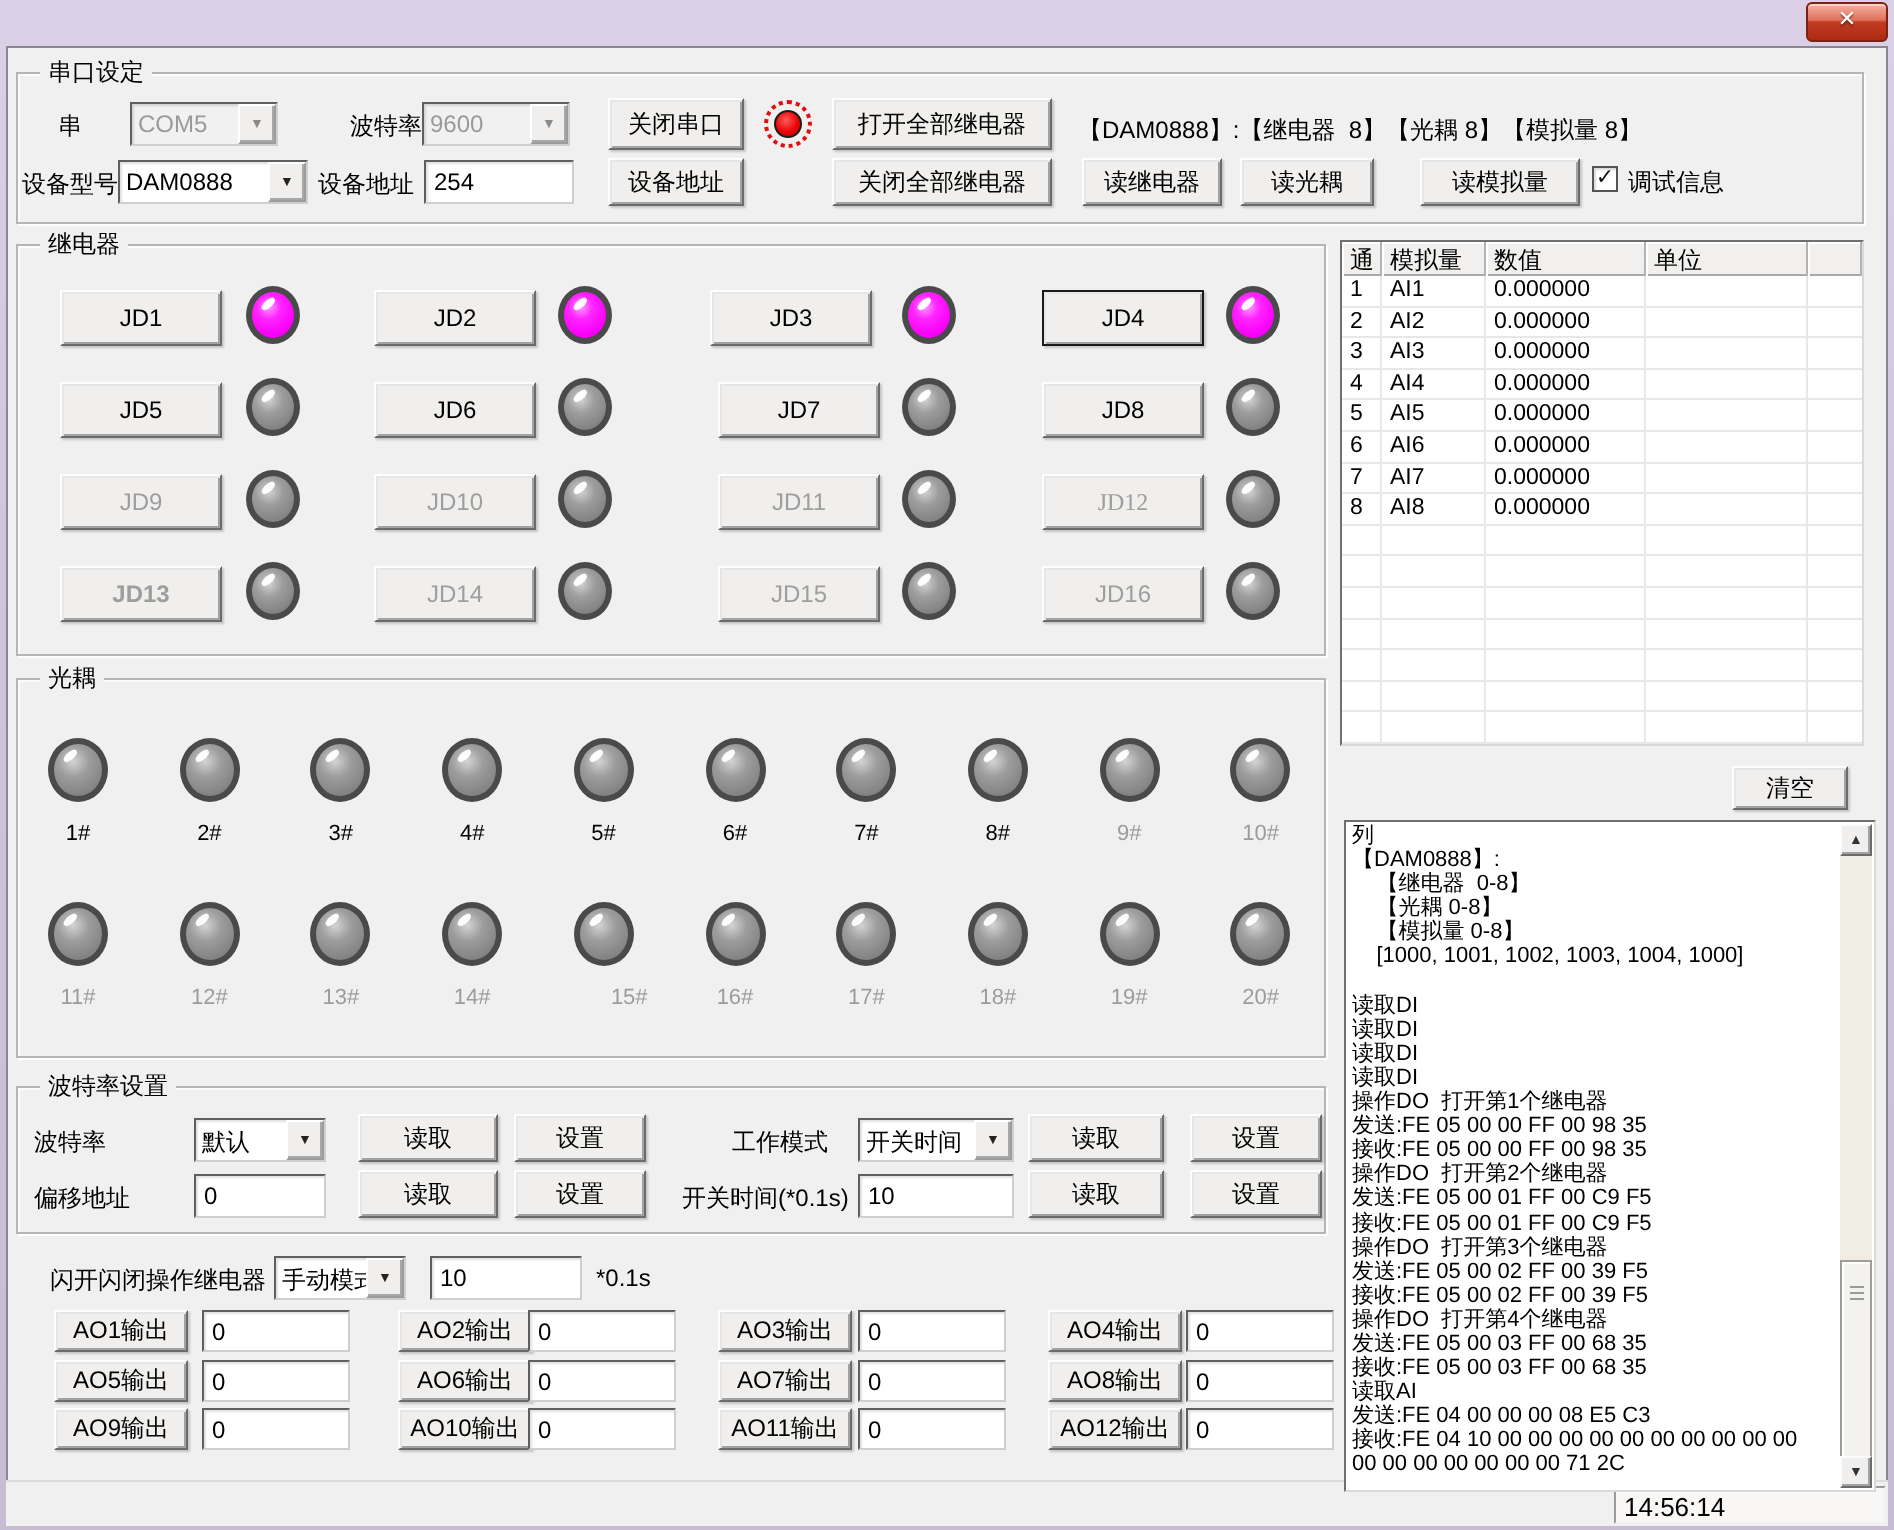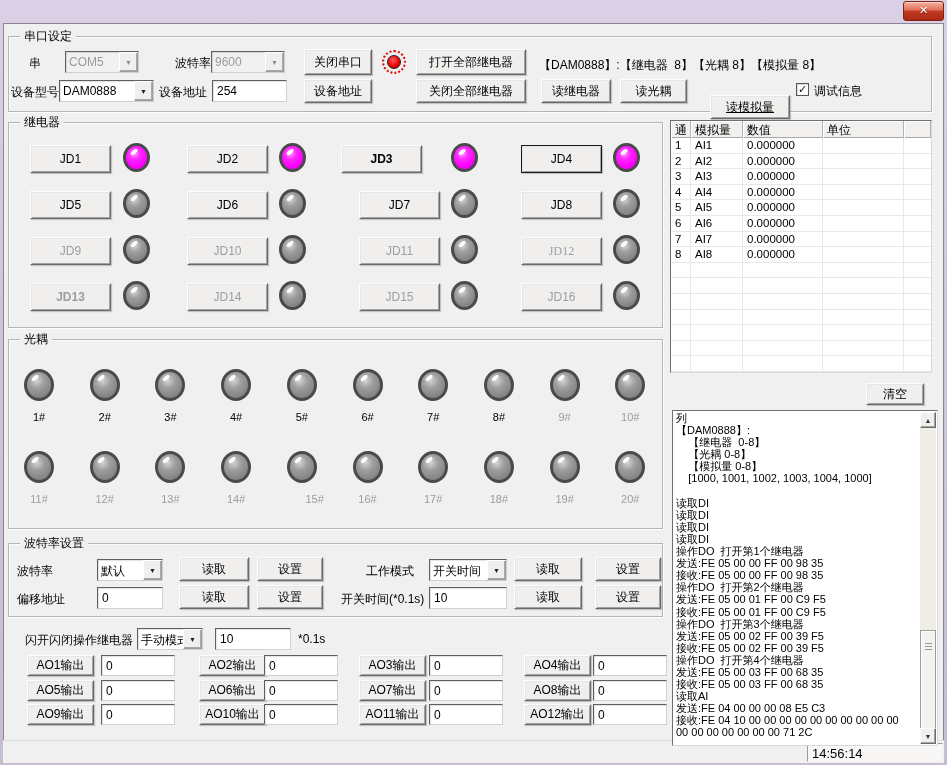--- a/index.html
+++ b/index.html
@@ -126,32 +126,32 @@
     <div class="combo" style="left:50px;top:43px;width:95px;">
       <span class="val">DAM0888</span>
       <span class="cbtn">▼</span>
     </div>
     <span class="lbl" style="left:150px;top:47px;">设备地址</span>
     <input class="inp" style="left: 203px; top: 43px; width: 75px;" value="254">
     <div class="btn" style="left:295px;top:42px;width:68px;height:24px;">设备地址</div>
     <div class="btn" style="left:407px;top:42px;width:110px;height:24px;">关闭全部继电器</div>
     <div class="btn" style="left:532px;top:42px;width:70px;height:24px;">读继电器</div>
     <div class="btn" style="left:611px;top:42px;width:67px;height:24px;">读光耦</div>
-    <div class="btn" style="left:701px;top:58px;width:80px;height:24px;text-decoration:underline;">读模拟量</div>
+    <div class="btn" style="left:701px;top:42px;width:80px;height:24px;">读模拟量</div>
     <span class="checkbox" id="debug-cb" style="left:787px;top:46px;">✓</span>
     <span class="lbl" style="left:805px;top:46px;">调试信息</span>
   </div>
 
   <div class="gb" id="relay-grid" style="left:8px;top:122px;width:655px;height:206px;">
     <span class="gb-label">继电器</span>
   <div class="btn" style="left: 21px; top: 22px; width: 81px; height: 28px;">JD1</div>
       <span class="led on" style="left: 114px; top: 20px;"></span>
       <div class="btn" style="left: 178px; top: 22px; width: 81px; height: 28px;">JD2</div>
       <span class="led on" style="left: 270px; top: 20px;"></span>
-      <div class="btn" style="left: 332px; top: 22px; width: 81px; height: 28px; font-weight: bold;">JD3</div>
+      <div class="btn" style="left: 346px; top: 22px; width: 81px; height: 28px;">JD3</div>
       <span class="led on" style="left: 442px; top: 20px;"></span>
       <div class="btn focus" style="left: 512px; top: 22px; width: 81px; height: 28px;">JD4</div>
       <span class="led on" style="left: 604px; top: 20px;"></span>
       <div class="btn" style="left: 21px; top: 68px; width: 81px; height: 28px;">JD5</div>
       <span class="led off" style="left: 114px; top: 66px;"></span>
       <div class="btn" style="left: 178px; top: 68px; width: 81px; height: 28px;">JD6</div>
       <span class="led off" style="left: 270px; top: 66px;"></span>
       <div class="btn" style="left: 350px; top: 68px; width: 81px; height: 28px;">JD7</div>
       <span class="led off" style="left: 442px; top: 66px;"></span>
       <div class="btn" style="left: 512px; top: 68px; width: 81px; height: 28px;">JD8</div>

